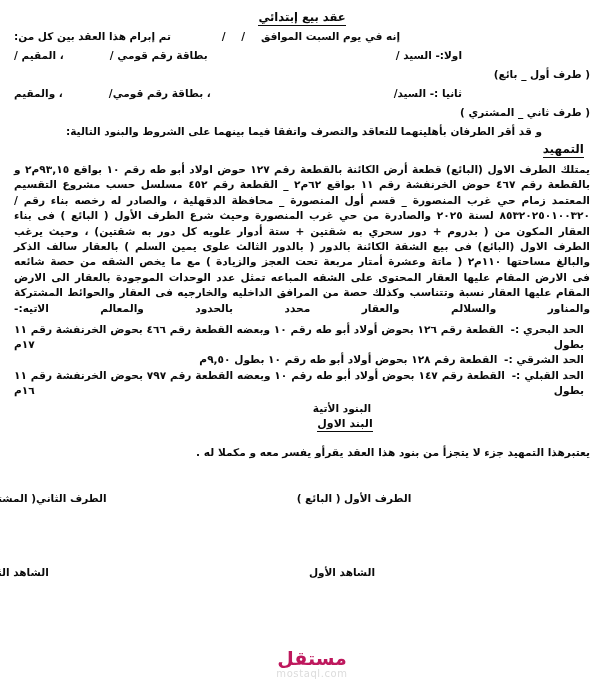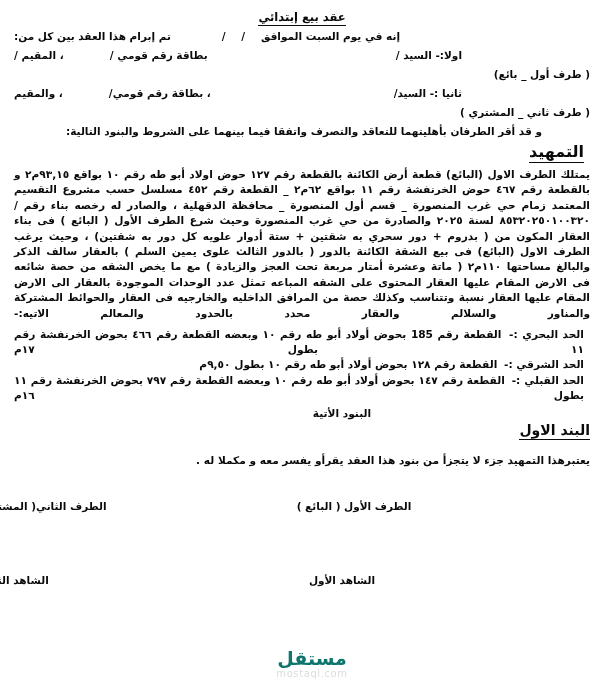--- a/index.html
+++ b/index.html
@@ -70,21 +70,21 @@
   .agreement-line {
     text-align: center;
     font-size: 10.5px;
     font-weight: bold;
     margin: 2px 0 5px 0;
     padding-left: 4px;
   }
 
   .section-head {
     text-align: right;
-    font-size: 16px;
+    font-size: 12px;
     font-weight: bold;
     margin: 0 0 6px 0;
     padding-right: 6px;
   }
   .section-head span {
     border-bottom: 1.2px solid #0a0a0a;
     padding-bottom: 1px;
   }
 
   
@@ -128,22 +128,23 @@
   }
   .tail-small {
     font-size: 10.6px;
     font-weight: bold;
     text-align: center;
     padding-left: 80px;
     margin-bottom: 3px;
   }
 
   .clause-head {
-    font-size: 14px;
-    font-weight: bold;
+    font-size: 11px;
+    font-weight: bold;
+    text-align: center;
     padding-left: 86px;
     margin: 0 0 16px 0;
   }
   .clause-head span {
     border-bottom: 1.2px solid #0a0a0a;
     padding-bottom: 1px;
   }
 
   .clause-body {
     font-size: 10.6px;
@@ -181,21 +182,21 @@
     text-align: center;
     color: #d8d8d8;
     pointer-events: none;
     user-select: none;
   }
   .watermark .wm-ar {
     font-size: 19px;
     font-weight: bold;
     letter-spacing: 1px;
     line-height: 20px;
-    color: #0f766e;
+    color: #be185d;
   }
   .watermark .wm-en {
     font-size: 10px;
     letter-spacing: 0.6px;
     line-height: 12px;
     color: #dcdcdc;
     direction: ltr;
   }
 </style>
 </head>
@@ -238,21 +239,21 @@
 
   <div class="section-head">
     <span>التمهيد</span>
   </div>
 
   <div class="body-par">يمتلك الطرف الاول (البائع) قطعة أرض الكائنة  بالقطعة رقم ١٢٧ حوض اولاد أبو طه رقم ١٠ بواقع ٩٣,١٥م٢ و بالقطعة رقم ٤٦٧ حوض الخرنفشة رقم ١١ بواقع ٦٢م٢ _ القطعة رقم ٤٥٢ مسلسل حسب مشروع التقسيم المعتمد زمام حي غرب المنصورة  _ قسم أول المنصورة _ محافظة الدقهلية ، والصادر له رخصه بناء رقم / ٨٥٣٢٠٢٥٠١٠٠٣٢٠ لسنة ٢٠٢٥ والصادرة من حي غرب المنصورة وحيث شرع الطرف الأول ( البائع ) فى بناء العقار المكون من ( بدروم + دور سحري به شقتين + ستة أدوار علويه كل دور به شقتين) ، وحيث يرغب الطرف الاول (البائع) فى بيع الشقة الكائنة بالدور ( بالدور الثالث علوى يمين السلم ) بالعقار سالف الذكر  والبالغ مساحتها ١١٠م٢ ( ماتة وعشرة أمتار مربعة تحت العجز والزيادة ) مع ما يخص الشقه من حصة شائعه فى الارض المقام عليها العقار المحتوى على الشقه المباعه تمثل عدد الوحدات الموجودة بالعقار الى الارض المقام عليها العقار نسبة وتتناسب وكذلك حصة من المرافق الداخليه والخارجيه فى العقار والحوائط المشتركة والمناور والسلالم والعقار محدد بالحدود والمعالم الاتيه:-</div>
 
   <div class="bounds">
     <div class="bound-item wrap-two">
       <span class="b-label">الحد البحري :-</span>
-      <span>القطعة رقم 185 بحوض أولاد أبو طه رقم ١٠ وبعضه القطعة رقم ٤٦٦ بحوض الخرنفشة رقم ١١ بطول ١٧م</span>
+      <span>القطعة رقم ١٢٦ بحوض أولاد أبو طه رقم ١٠ وبعضه القطعة رقم ٤٦٦ بحوض الخرنفشة رقم ١١ بطول ١٧م</span>
     </div>
     <div class="bound-item">
       <span class="b-label">الحد الشرقي :-</span>
       <span>القطعة رقم ١٢٨ بحوض أولاد أبو طه رقم ١٠ بطول ٩,٥٠م</span>
     </div>
     <div class="bound-item wrap-two">
       <span class="b-label">الحد القبلي :-</span>
       <span>القطعة رقم ١٤٧ بحوض أولاد أبو طه رقم ١٠ وبعضه القطعة رقم ٧٩٧ بحوض الخرنفشة رقم ١١ بطول ١٦م</span>
     </div>
   </div>

